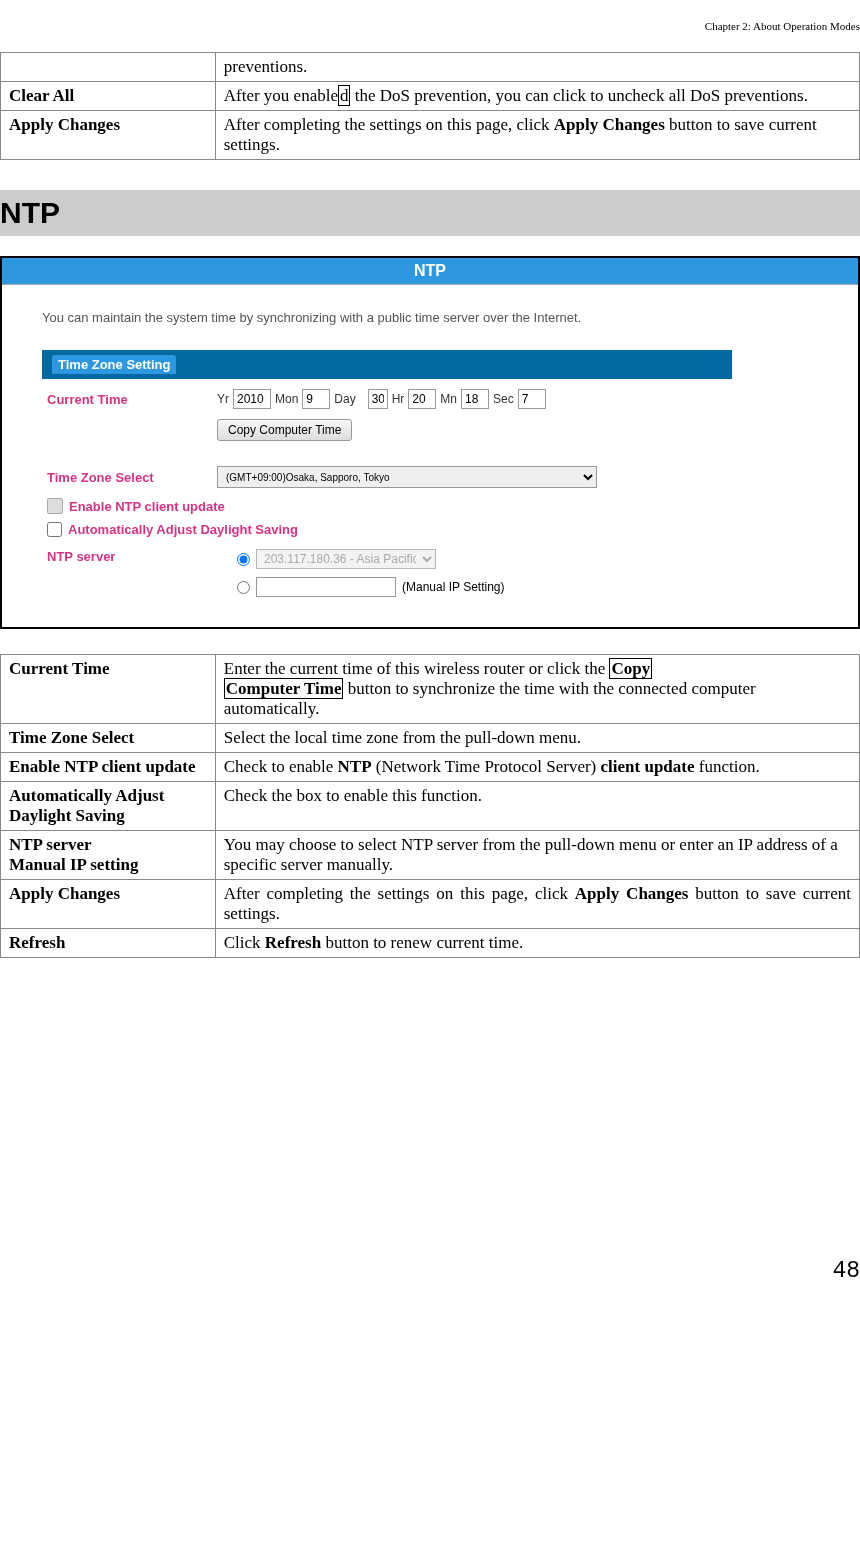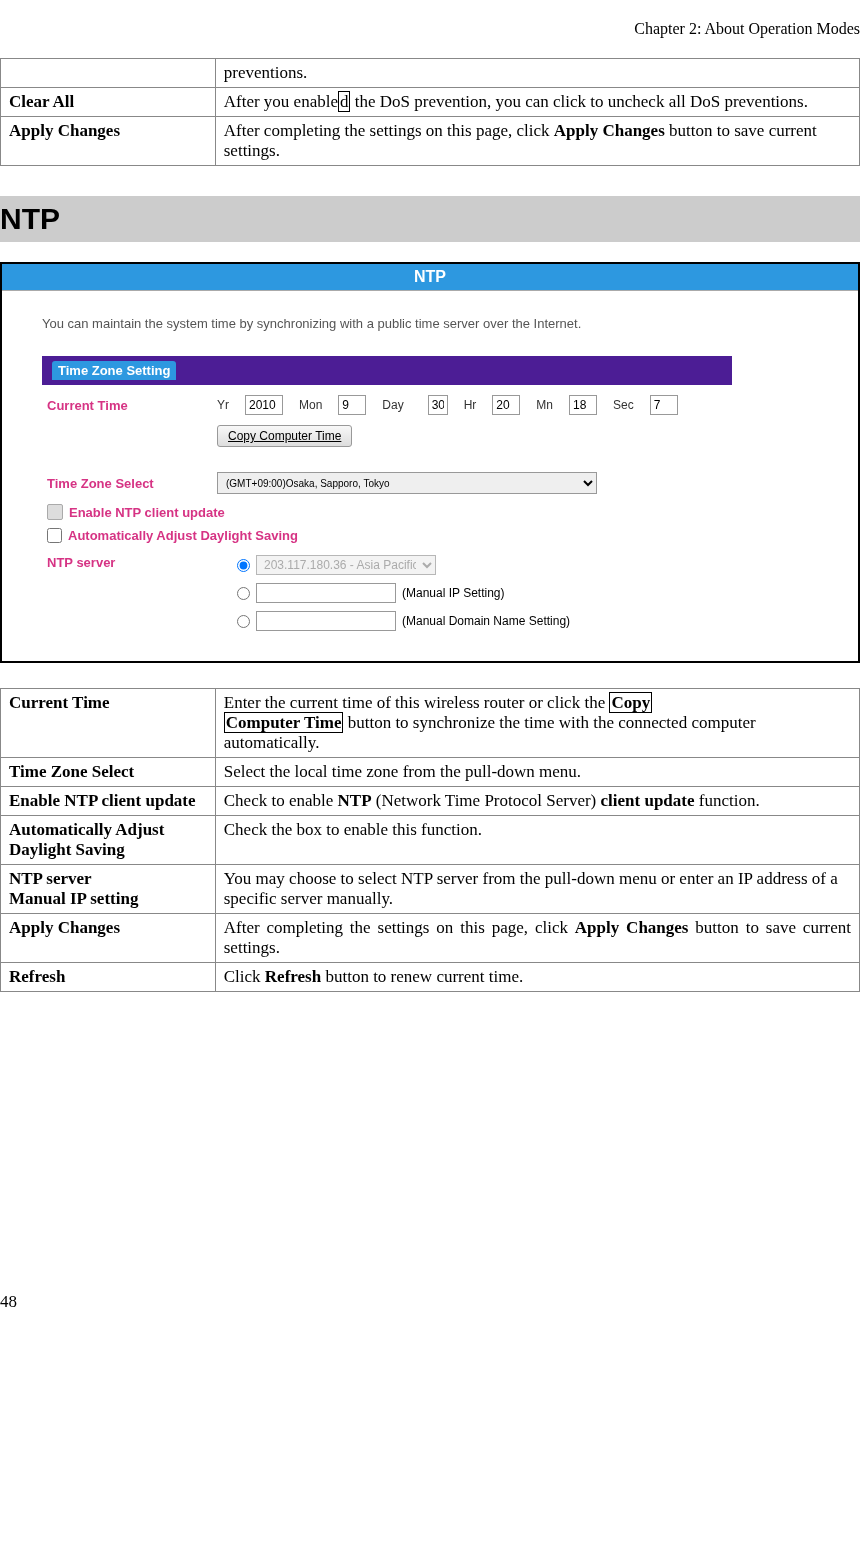--- a/index.html
+++ b/index.html
@@ -7,21 +7,21 @@
       font-family: "Times New Roman", serif;
       font-size: 17px;
       color: #000;
       background: #fff;
       width: 860px;
       margin: 0 auto;
       padding: 20px 0;
     }
     .header-right {
       text-align: right;
-      font-size: 16px;
+      font-size: 11px;
       padding-right: 0;
       margin-bottom: 20px;
     }
     table.desc-table {
       width: 100%;
       border-collapse: collapse;
       margin-bottom: 30px;
     }
     table.desc-table td {
       border: 1px solid #888;
@@ -59,21 +59,21 @@
       padding: 25px 32px 30px 40px;
       font-family: Arial, sans-serif;
       font-size: 13px;
     }
     .ntp-intro {
       color: #555;
       margin-bottom: 25px;
       width: 75%;
     }
     .section-bar {
-      background: #4c1d95;
+      background: #0369a1;
       color: #fff;
       font-weight: bold;
       padding: 5px 10px;
       width: 88%;
       margin-bottom: 10px;
     }
     .section-bar-inner {
       background: #2d98e0;
       display: inline-block;
       padding: 2px 6px;
@@ -94,39 +94,38 @@
       font-size: 13px;
     }
     .form-label-dark {
       color: #d63384;
       font-weight: bold;
       font-size: 13px;
     }
     .time-inputs {
       display: flex;
       align-items: center;
-      gap: 16px;
+      gap: 4px;
       font-size: 12px;
       color: #333;
     }
     .time-inputs input {
       width: 38px;
       height: 20px;
       font-size: 12px;
       border: 1px solid #999;
       padding: 1px 3px;
     }
     .btn {
       background: linear-gradient(#f8f8f8, #ddd);
       border: 1px solid #999;
       border-radius: 3px;
       padding: 3px 10px;
       font-size: 12px;
       cursor: pointer;
-      text-decoration: underline;
     }
     .checkbox-row {
       display: flex;
       align-items: center;
       gap: 6px;
       padding-left: 5px;
       margin-bottom: 8px;
     }
     .checkbox-box {
       width: 16px;
@@ -177,23 +176,24 @@
     .radio-row input[type="text"] {
       width: 140px;
     }
     .action-buttons {
       display: flex;
       gap: 8px;
       padding-left: 170px;
       margin-top: 20px;
     }
     .page-number {
-      text-align: left;
+      text-align: right;
       margin-top: 300px;
-      font-size: 17px;
+      font-size: 23px;
+      font-family: Liberation Mono, monospace;
     }
     .boxed {
       border: 1px solid #000;
       padding: 0 1px;
     }
     .justify {
       text-align: justify;
     }
   </style>
 </head>
@@ -280,25 +280,20 @@
       <div class="ntp-server-options">
         <div class="radio-row">
           <input type="radio" name="ntp" checked="" style="">
           <select disabled=""><option>203.117.180.36 - Asia Pacific</option></select>
         </div>
         <div class="radio-row">
           <input type="radio" name="ntp" style="">
           <input type="text" style="">
           <span>(Manual IP Setting)</span>
         </div>
-        <div class="radio-row">
-          <input type="radio" name="ntp" style="">
-          <input type="text" style="">
-          <span>(Manual Domain Name Setting)</span>
-        </div>
       </div>
     </div>
 
   </div>
 </div>
 
 <table class="desc-table">
   <tbody>
       <tr>
     <td>Current Time</td>

